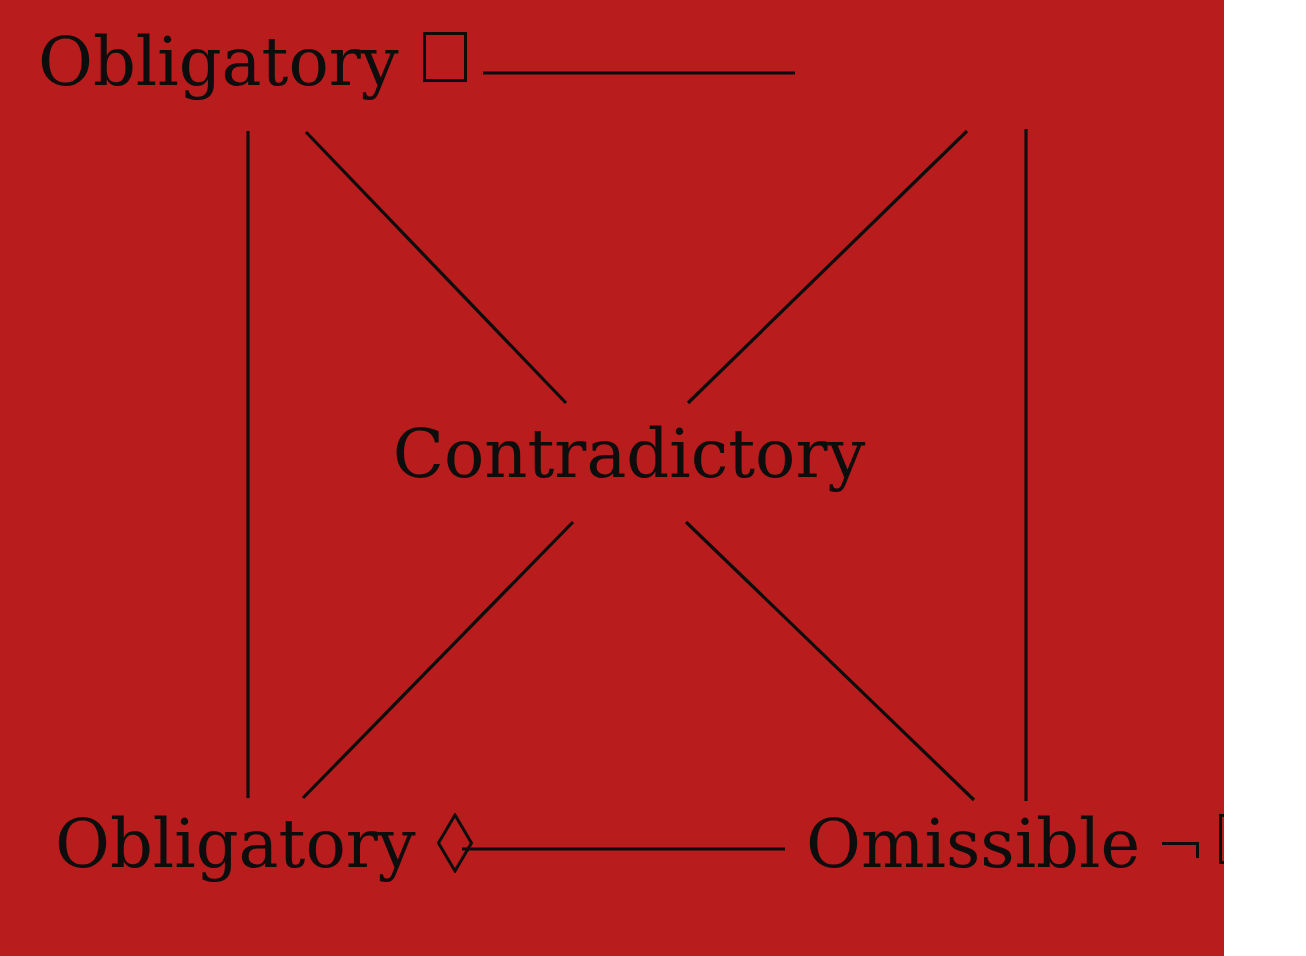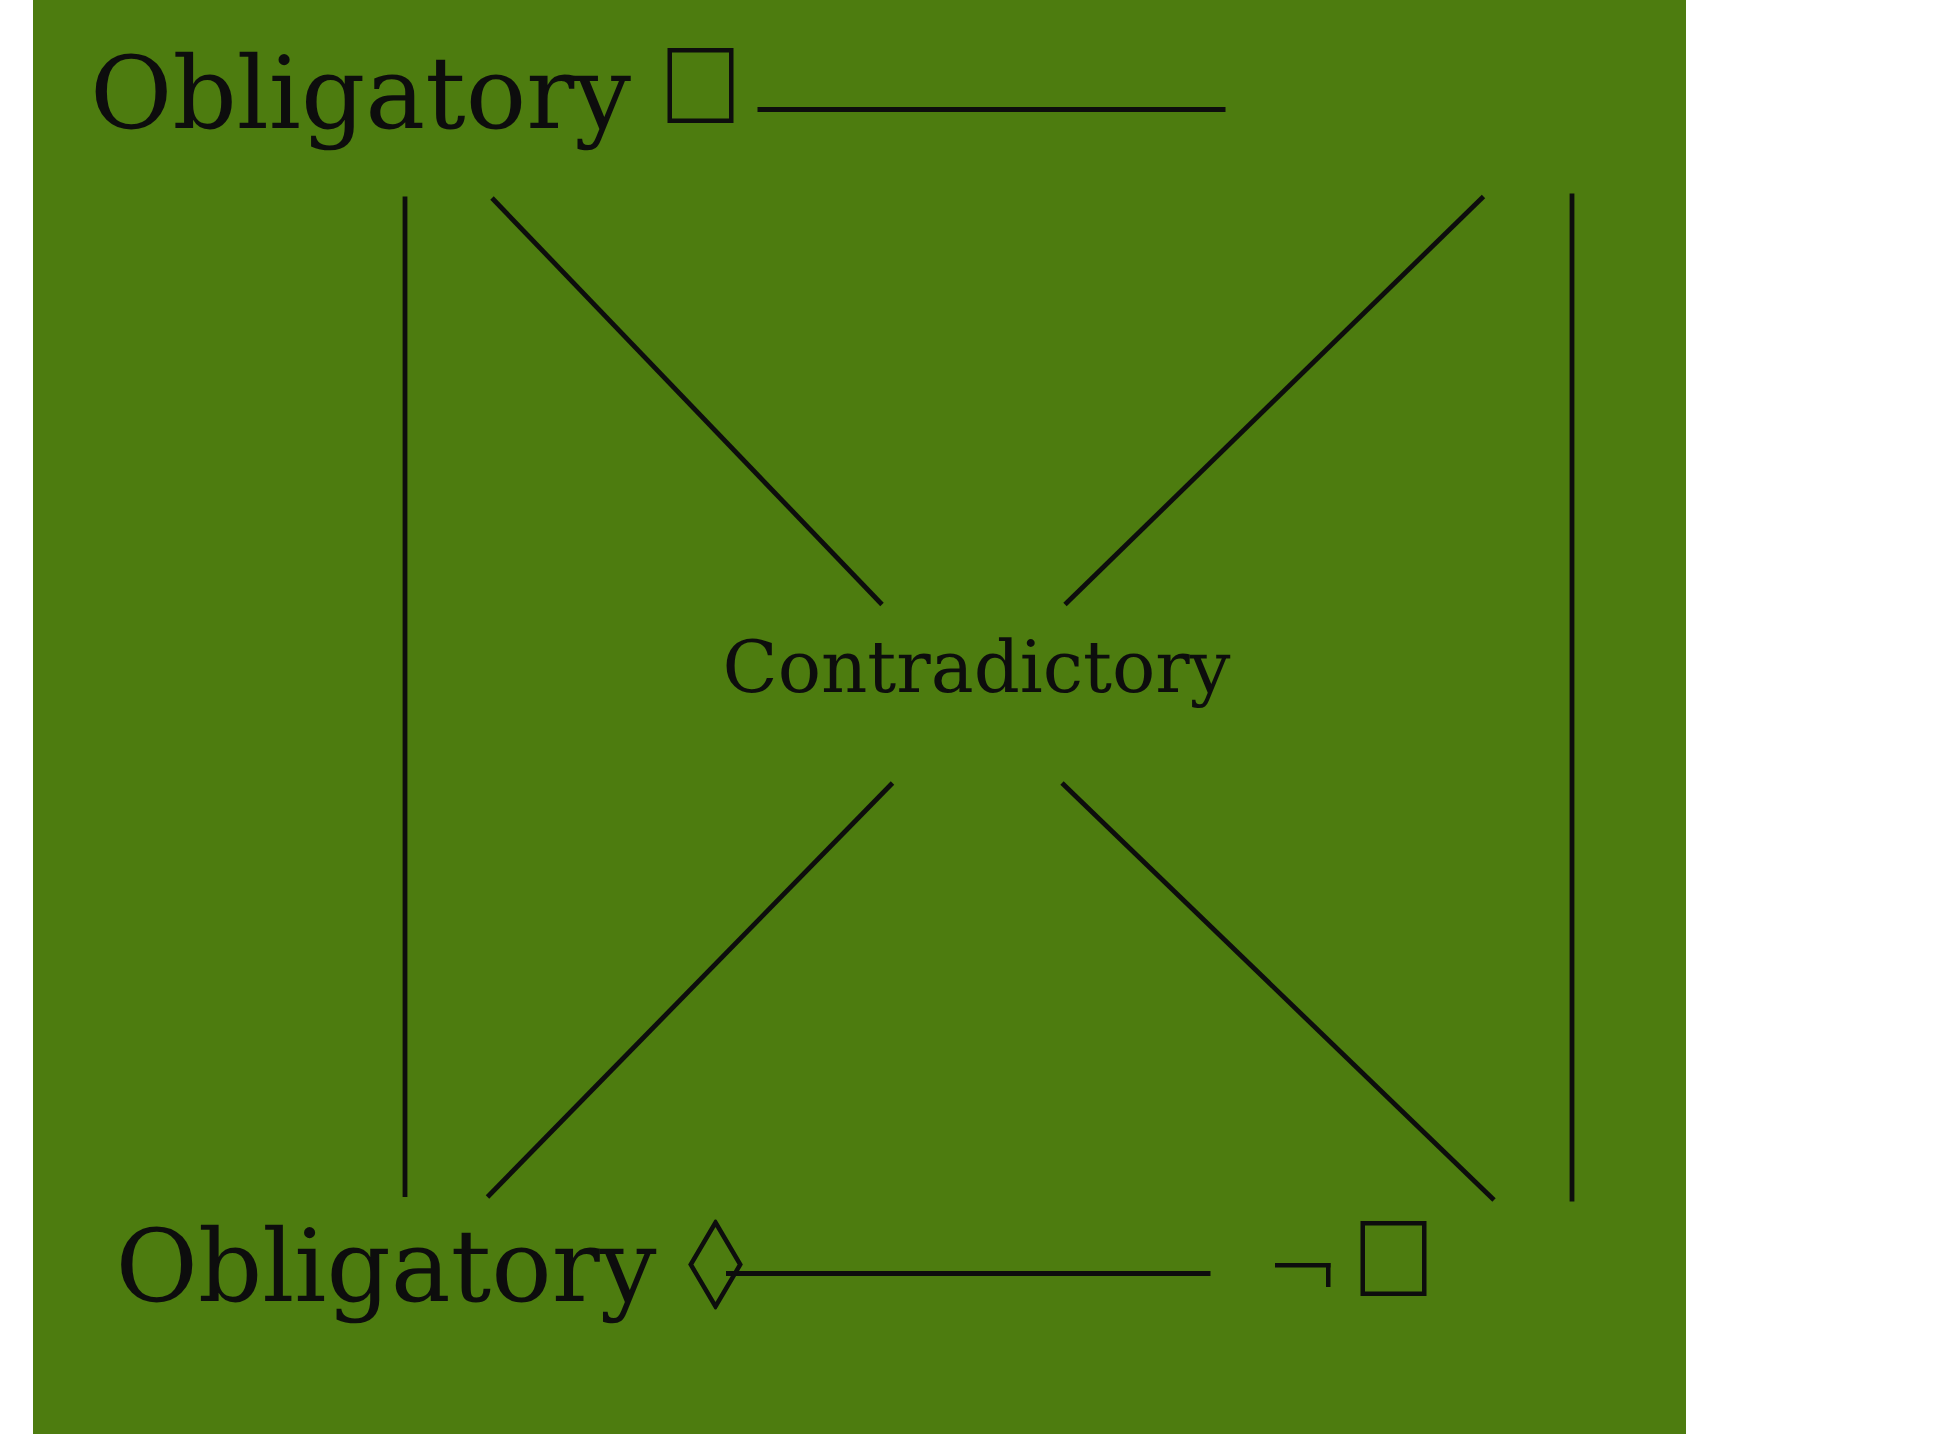--- a/index.html
+++ b/index.html
@@ -2,48 +2,47 @@
 <html><head>
 <meta charset="utf-8">
 <style>
   html, body {
     margin: 0;
     padding: 0;
     background: #ffffff;
   }
   .canvas {
     position: relative;
-    width: 1102px;
+    width: 1224px;
     height: 956px;
-    background: #4d7c0f;
+    background: #b91c1c;
     overflow: hidden;
     font-family: "DejaVu Serif", "Liberation Serif", serif;
     color: #0d0d0d;
-    margin-left: 22px;
   }
   .edges-svg {
     position: absolute;
     left: 0;
     top: 0;
     width: 1306px;
     height: 956px;
   }
   .edges-svg line {
     stroke: #0d0d0d;
     stroke-width: 3.2;
   }
   .node {
     position: absolute;
     font-size: 67px;
     line-height: 1;
     white-space: nowrap;
   }
   .center-label {
     position: absolute;
-    font-size: 48px;
+    font-size: 67px;
     line-height: 1;
     white-space: nowrap;
     transform: translateX(-50%);
   }
   
   .sym-box {
     display: inline-block;
     width: 38px;
     height: 44px;
     border: 3.5px solid #0d0d0d;
@@ -99,16 +98,16 @@
 
   <div class="center-label" style="left:629px; top:421px;">Contradictory</div>
 
   <div class="node" style="left:55px; top:811px;">
     <span>Obligatory</span><svg class="sym-svg lozenge" width="38" height="60" viewBox="0 0 38 60" xmlns="http://www.w3.org/2000/svg">
       <polygon points="19,2 35.5,30 19,58 2.5,30" fill="none" stroke="#0d0d0d" stroke-width="3"></polygon>
     </svg>
   </div>
 
   <div class="node" style="left:806px; top:811px;">
-    <span class="sym-not"></span><span class="sym-box after-not"></span>
+    <span>Omissible</span><span class="sym-not"></span><span class="sym-box after-not"></span>
   </div>
 
 </div>
 
 </body></html>

